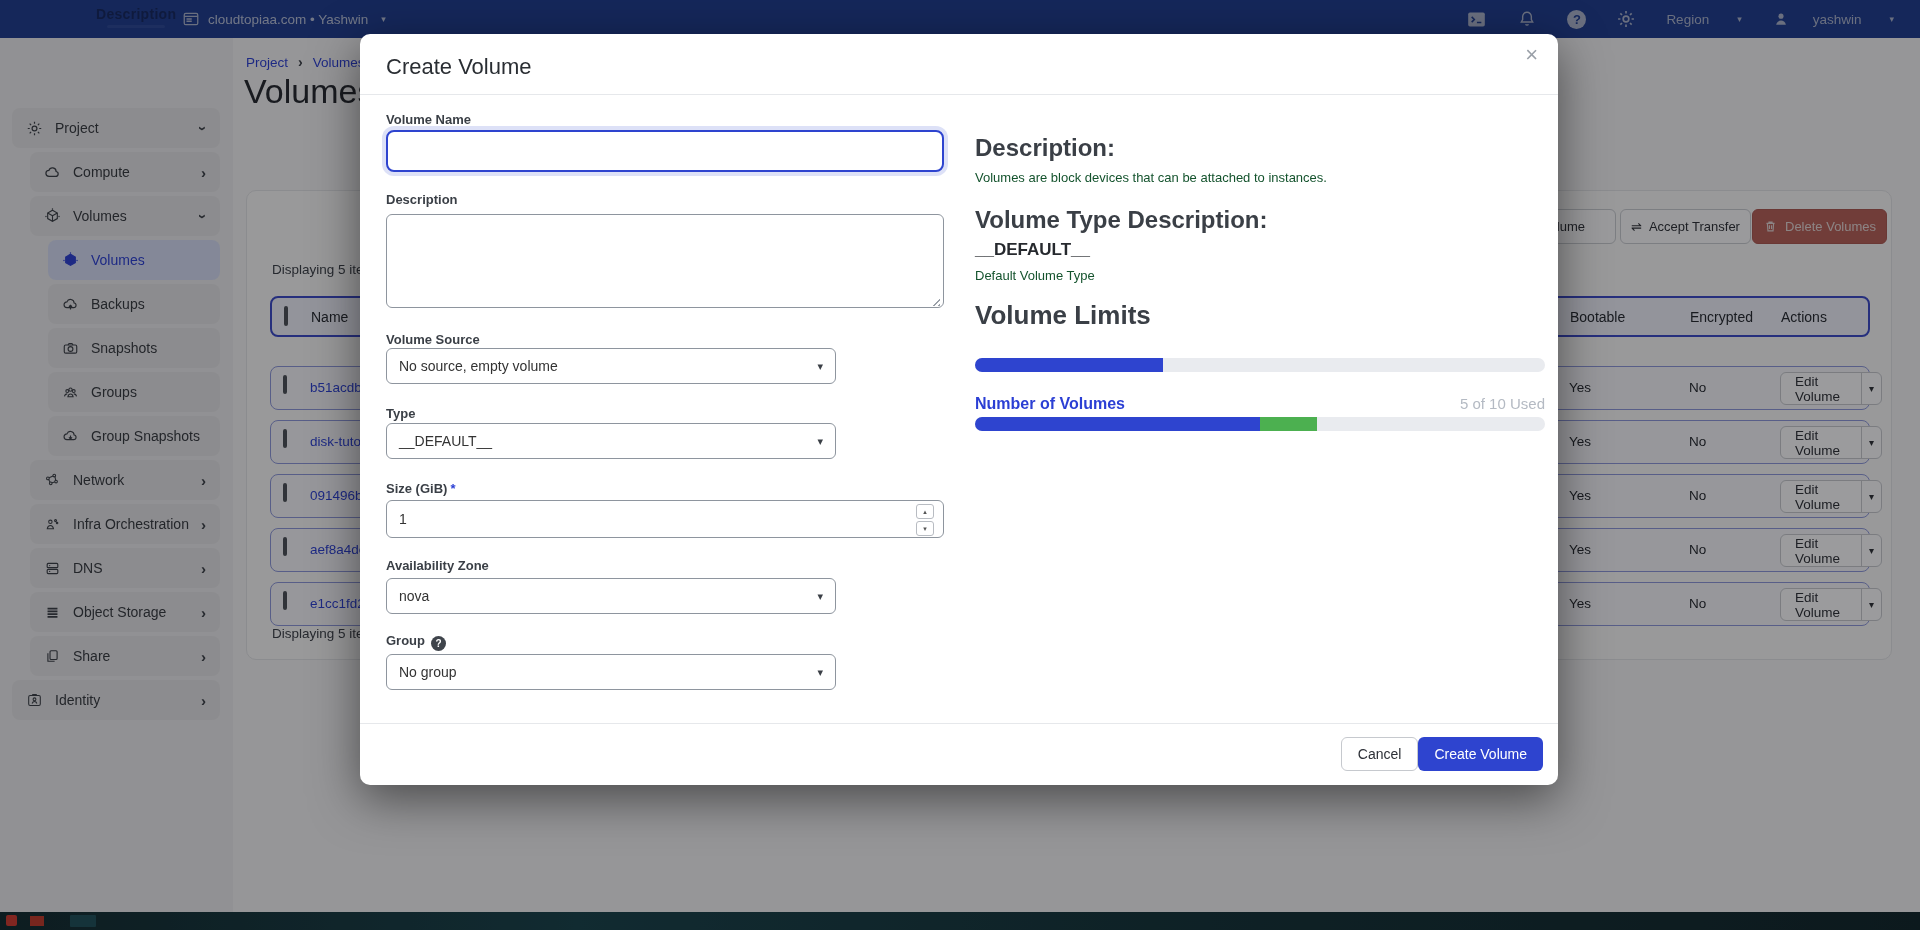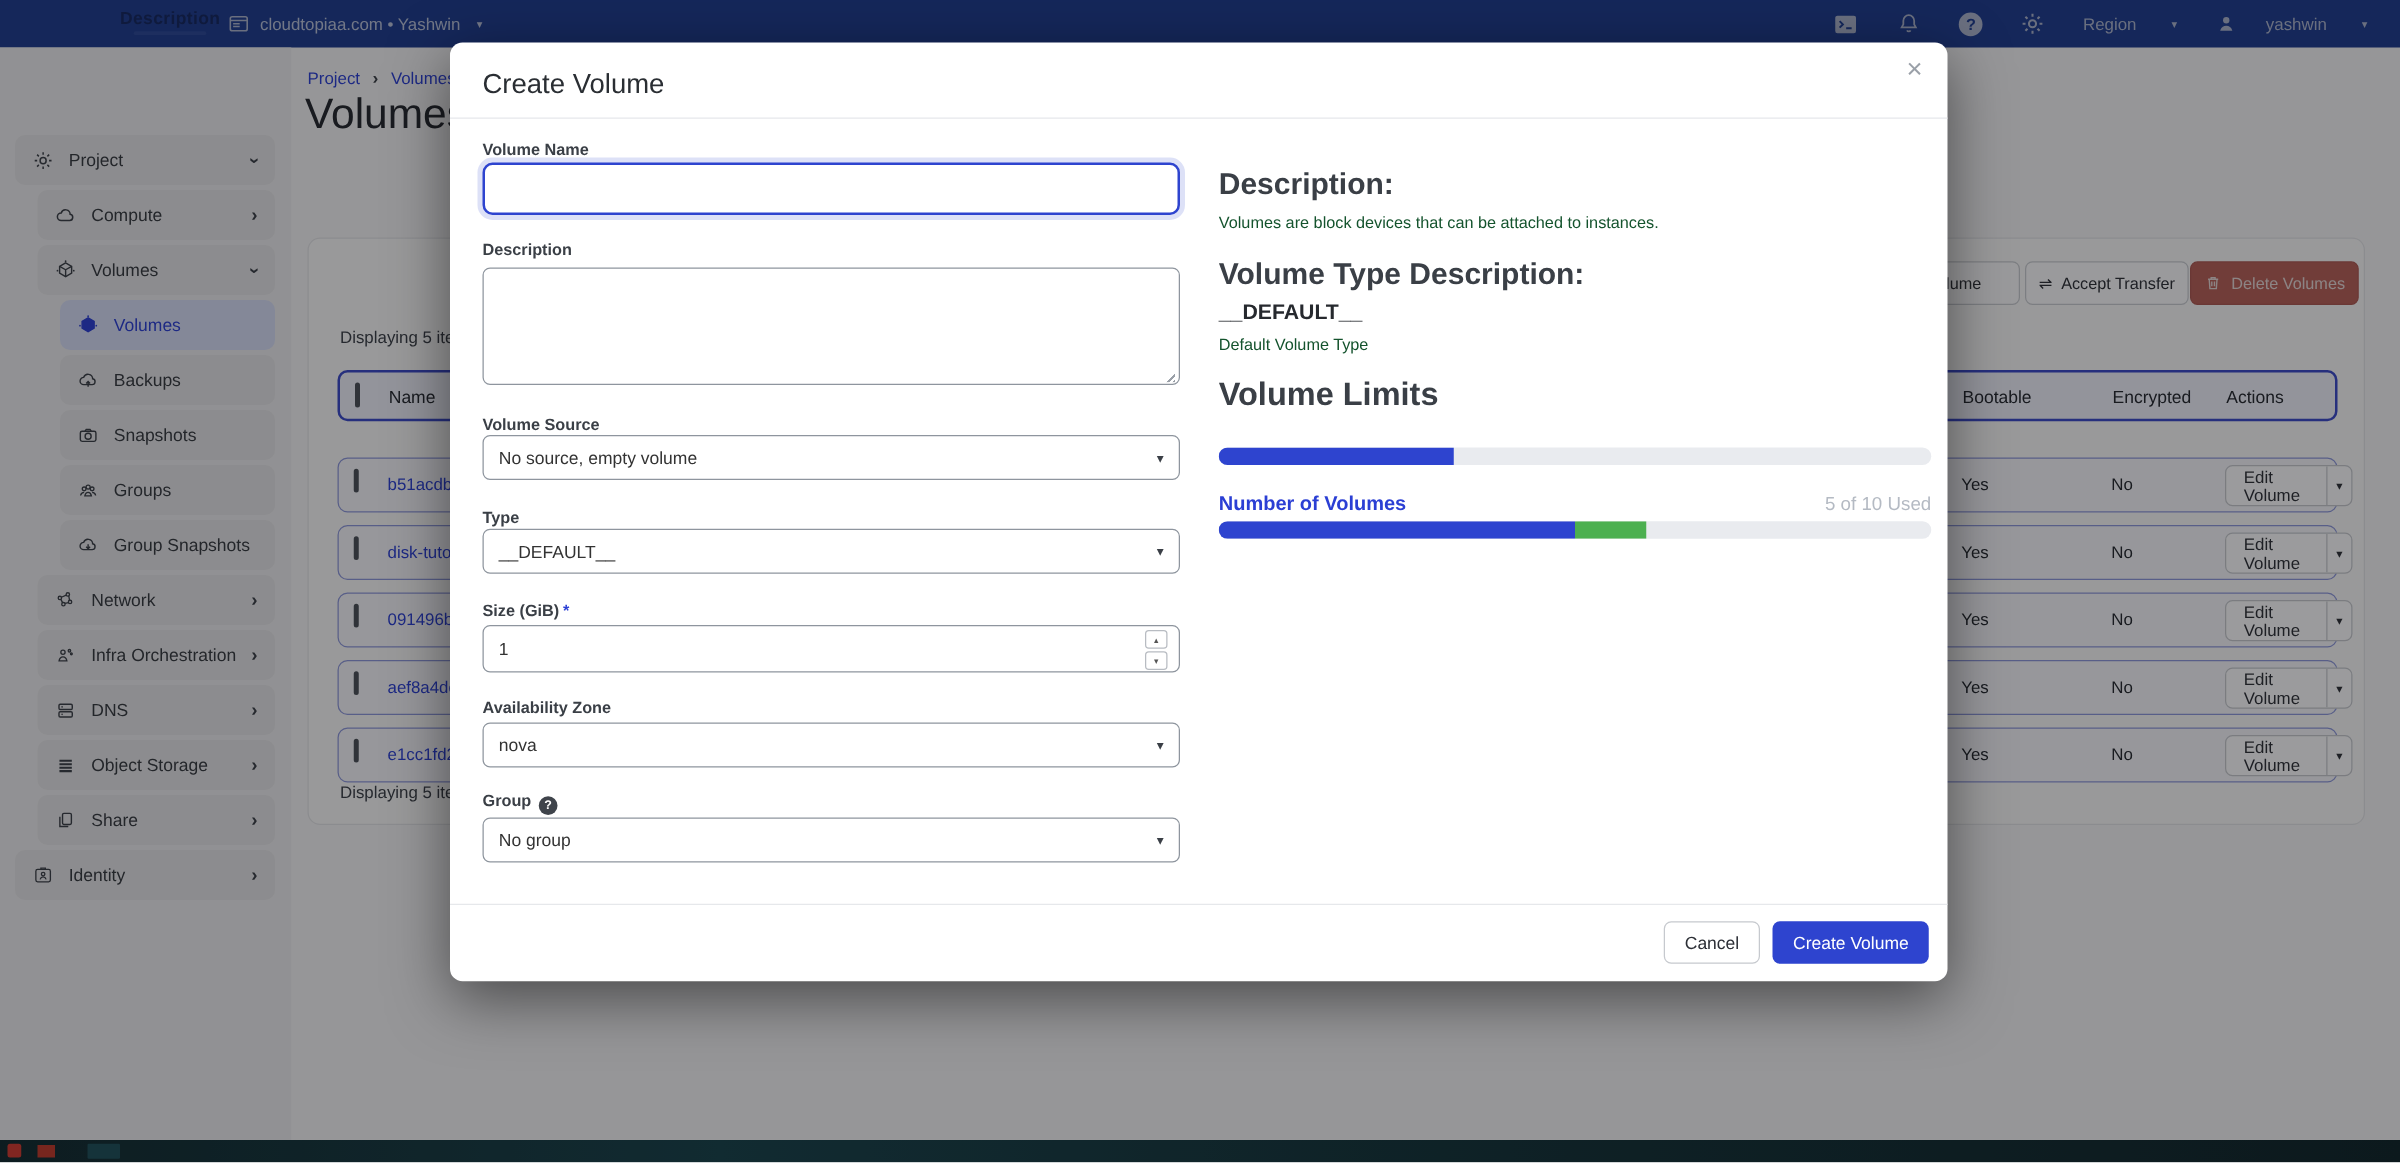--- a/index.html
+++ b/index.html
@@ -66,36 +66,36 @@
 .modal{position:absolute;left:360px;top:34px;width:1198px;height:751px;background:#fff;border-radius:10px;box-shadow:0 14px 48px rgba(0,0,0,.5);z-index:3}
 .modal-title{position:absolute;left:26px;top:20px;font-size:22px;color:#2a2e33;font-weight:500}
 .modal-close{position:absolute;right:20px;top:8px;font-size:22px;color:#9aa0a8;cursor:default}
 .m-div{position:absolute;left:0;width:100%;height:1px;background:#e6e8eb}
 .f-label{position:absolute;left:26px;font-size:13px;font-weight:700;color:#3a3f46}
 .req{color:#2b3fd4;font-size:13px;vertical-align:top;margin-left:3px}
 .f-input{position:absolute;left:26px;width:558px;height:36px;border:1px solid #8e959e;border-radius:6px;background:#fff;font-size:14px;color:#333;padding:0 12px;font-family:inherit;outline:none}
 #vn-input{top:96px;height:42px;border:2px solid #2e44cf;border-radius:8px;box-shadow:0 0 0 4px rgba(46,68,207,.16)}
 .f-textarea{position:absolute;left:26px;top:180px;width:558px;height:94px;border:1px solid #8e959e;border-radius:6px;background:#fff;font-family:inherit;font-size:14px;padding:8px 12px;resize:none;outline:none}
 .resize-grip{position:absolute;left:570px;top:262px;width:10px;height:10px;background:repeating-linear-gradient(135deg,transparent 0 2px,#9aa0a8 2px 3.5px);clip-path:polygon(100% 0,100% 100%,0 100%)}
-.f-select{position:absolute;left:26px;width:558px;height:36px;border:1px solid #8e959e;border-radius:6px;background:#fff;font-size:14px;color:#333;padding:1px 12px;display:flex;align-items:center;justify-content:space-between}
+.f-select{position:absolute;left:26px;width:450px;height:36px;border:1px solid #8e959e;border-radius:6px;background:#fff;font-size:14px;color:#333;padding:1px 12px;display:flex;align-items:center;justify-content:space-between}
 .sel-caret{font-size:11px;color:#3a3f46}
 .spin{position:absolute;left:556px;display:flex;flex-direction:column;gap:2px}
 .spin-btn{width:18px;height:15px;border:1px solid #b8bcc2;border-radius:3px;background:#fff;font-size:7px;color:#555;display:flex;align-items:center;justify-content:center}
 .help-dot{display:inline-flex;width:15px;height:15px;border-radius:50%;background:#3f444b;color:#fff;font-size:10px;font-weight:700;align-items:center;justify-content:center;margin-left:6px;vertical-align:-2px}
 .r-h{position:absolute;left:615px;font-size:24px;color:#3a3f46;font-weight:700}
 .r-text{position:absolute;left:615px;font-size:13px;color:#14532d}
 .r-type{position:absolute;left:615px;font-size:17px;font-weight:700;color:#26292e}
 .limits-h{font-size:26px}
 .lim-row{position:absolute;left:615px;width:570px;display:flex;justify-content:space-between;align-items:baseline}
 .lim-label{font-size:16px;font-weight:700;color:#2b3fd4}
 .lim-used{font-size:15px;color:#b4bac3}
 .bar{position:absolute;left:615px;width:570px;height:14px;border-radius:7px;background:#e9ebef;overflow:hidden;display:flex}
 .bar-blue{height:100%;background:#2e44cf}
 .bar-green{height:100%;background:#4cb050}
-.m-footer{position:absolute;right:15px;top:703px;display:flex;gap:10px}
+.m-footer{position:absolute;right:15px;top:703px;display:flex;}
 .btn-cancel{height:34px;padding:0 16px;border:1px solid #c6c9ce;border-radius:6px;background:#fff;color:#2c2f36;font-size:14px;display:flex;align-items:center}
 .btn-primary{height:34px;padding:0 16px;border:none;border-radius:6px;background:#2e44cf;color:#fff;font-size:14px;font-weight:500;display:flex;align-items:center}
 svg{display:block}
 </style>
 </head>
 <body>
 
 <div id="root">
 
   <div class="navbar">

